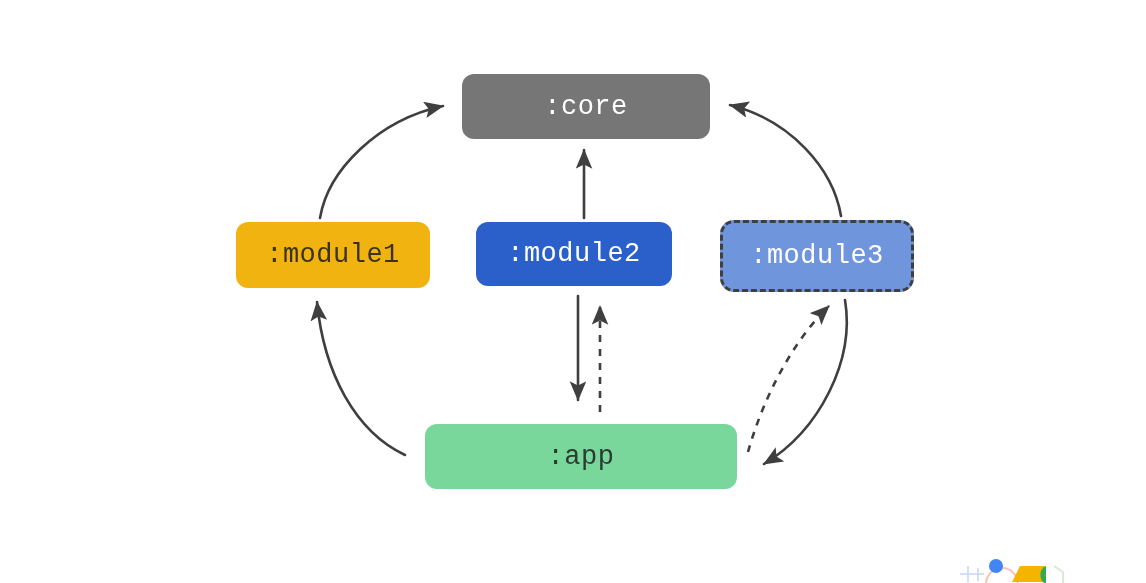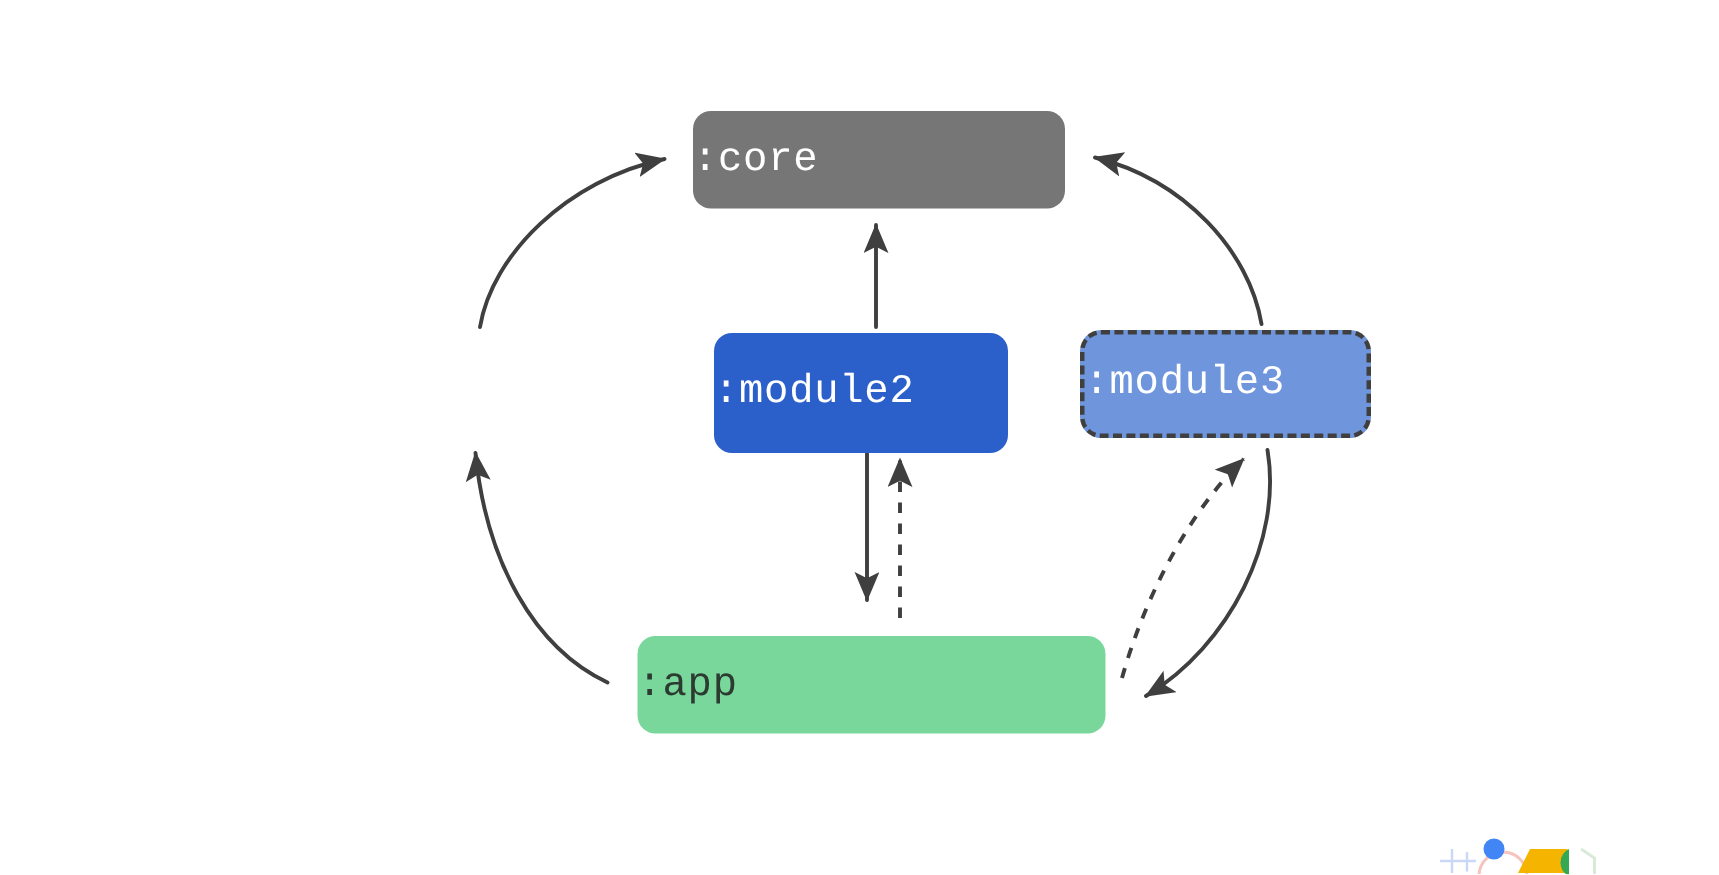--- a/index.html
+++ b/index.html
@@ -14,39 +14,40 @@
     position: relative;
     width: 1146px;
     height: 583px;
     background: #ffffff;
     overflow: hidden;
   }
   .node {
     position: absolute;
     display: flex;
     align-items: center;
+    justify-content: center;
     border-radius: 12px;
     font-family: "Liberation Mono", "DejaVu Sans Mono", monospace;
     font-size: 27px;
     letter-spacing: 0.5px;
     box-sizing: border-box;
     user-select: none;
   }
   .node-core {
     left: 462px; top: 74px; width: 248px; height: 65px;
     background: #767676;
     color: #ffffff;
   }
   .node-module1 {
     left: 236px; top: 222px; width: 194px; height: 66px;
     background: #f0b310;
     color: #3d3222;
   }
   .node-module2 {
-    left: 476px; top: 222px; width: 196px; height: 80px;
+    left: 476px; top: 222px; width: 196px; height: 64px;
     background: #2b5fc9;
     color: #ffffff;
   }
   .node-module3 {
     left: 720px; top: 220px; width: 194px; height: 72px;
     background: #6f95dd;
     color: #ffffff;
     border: 3px dashed #3f3f3f;
     border-radius: 14px;
   }
@@ -96,20 +97,23 @@
 
     <path d="M748,452 C762,402 790,344 829,306" fill="none" stroke="#3f3f3f" stroke-width="2.6" stroke-dasharray="7 7" stroke-linecap="butt" marker-end="url(#arrowhead)"></path>
 
     <path d="M405,455 C356,432 324,374 317,302" fill="none" stroke="#3f3f3f" stroke-width="2.6" stroke-linecap="round" marker-end="url(#arrowhead)"></path>
   </svg>
 
   <div class="node node-core">
     <span>:core</span>
   </div>
 
+  <div class="node node-module1">
+    <span>:module1</span>
+  </div>
 
   <div class="node node-module2">
     <span>:module2</span>
   </div>
 
   <div class="node node-module3">
     <span>:module3</span>
   </div>
 
   <div class="node node-app">

